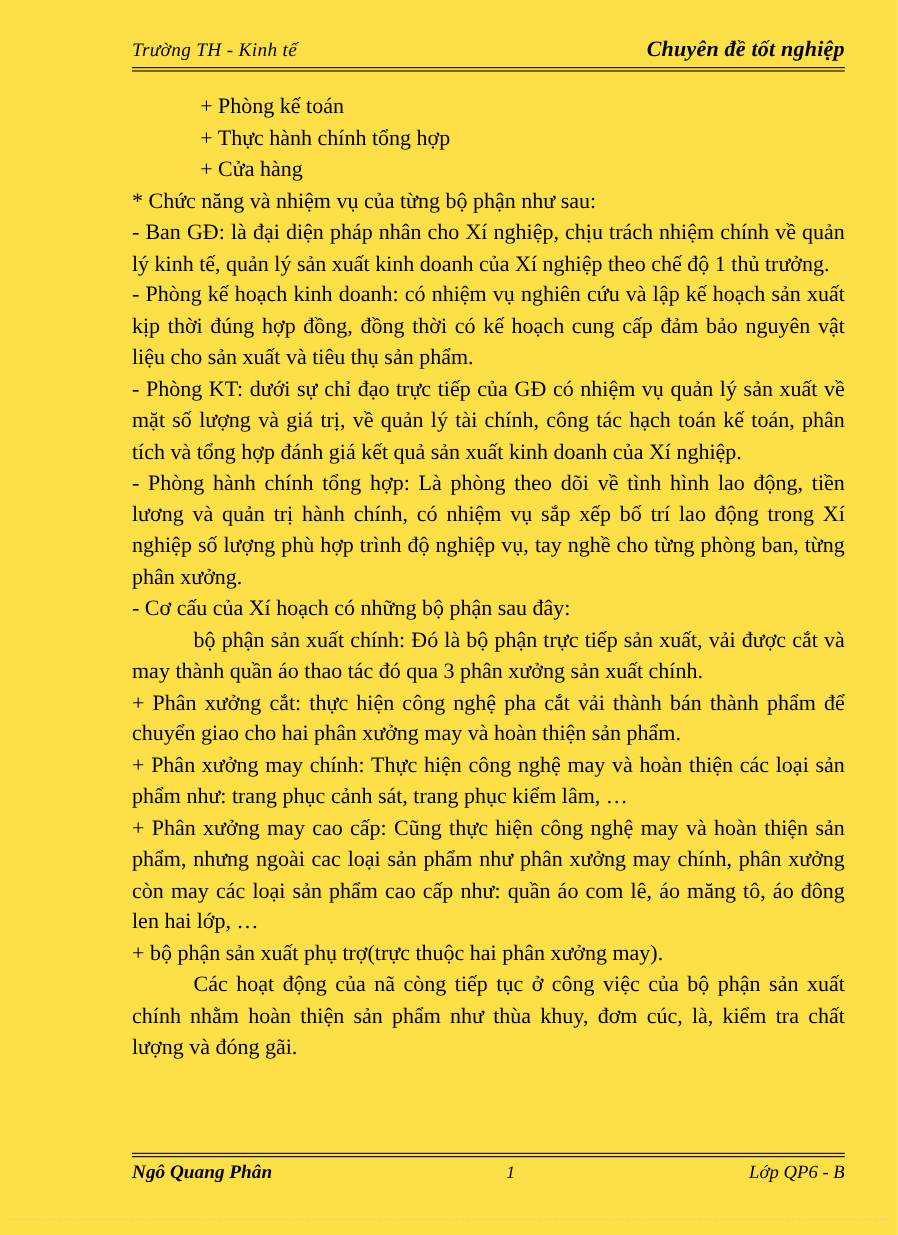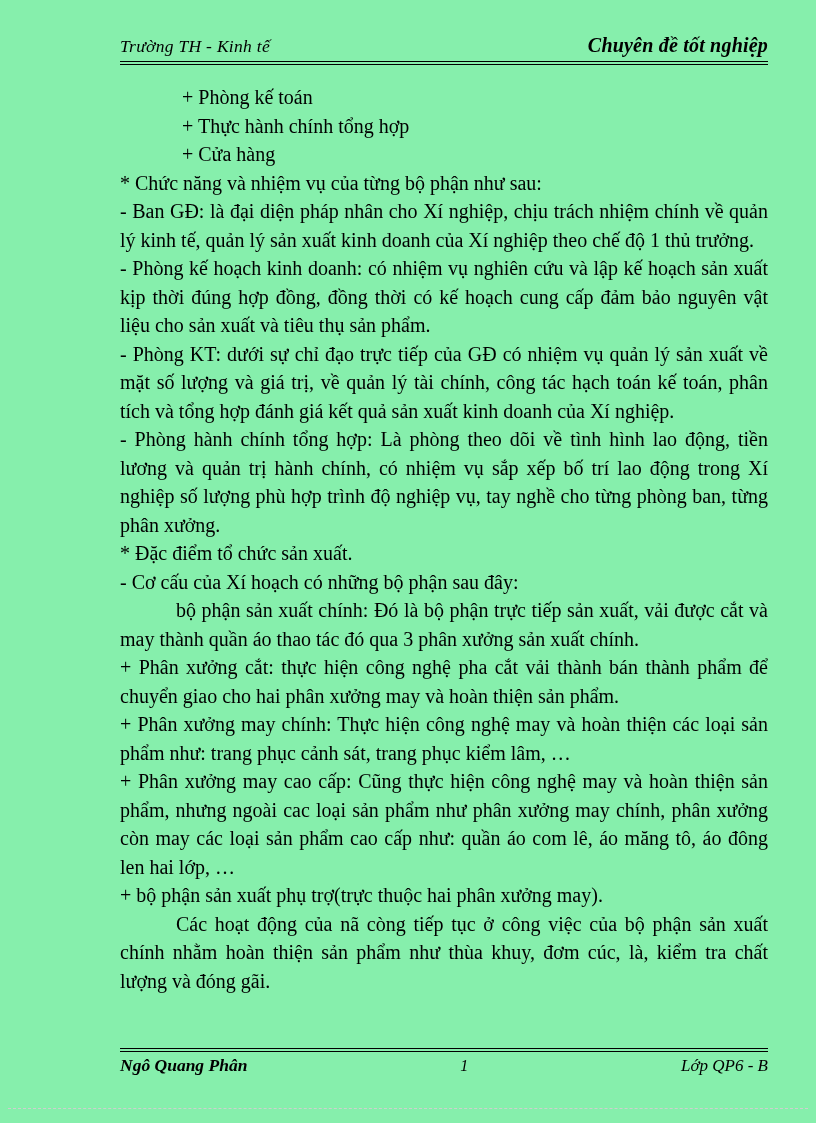--- a/index.html
+++ b/index.html
@@ -14,21 +14,21 @@
     color: #000000;
     position: relative;
     overflow: hidden;
   }
   .page {
     position: absolute;
     left: 0;
     top: 0;
     width: 816px;
     height: 1123px;
-    background: #86efac;
+    background: #fde047;
   }
   .content {
     position: absolute;
     left: 120px;
     top: 34px;
     width: 648px;
   }
   
   .header {
     position: relative;
@@ -131,21 +131,20 @@
 
     <div class="body-text">
       <p class="p indent-1 nojustify">+ Phòng kế toán</p>
       <p class="p indent-1 nojustify">+ Thực hành chính tổng hợp</p>
       <p class="p indent-1 nojustify">+ Cửa hàng</p>
       <p class="p nojustify">* Chức năng và nhiệm vụ của từng bộ phận như sau:</p>
       <p class="p">- Ban GĐ: là đại diện pháp nhân cho Xí nghiệp, chịu trách nhiệm chính về quản lý kinh tế, quản lý sản xuất kinh doanh của Xí nghiệp theo chế độ 1 thủ trưởng.</p>
       <p class="p">- Phòng kế hoạch kinh doanh: có nhiệm vụ nghiên cứu và lập kế hoạch sản xuất kịp thời đúng hợp đồng, đồng thời có kế hoạch cung cấp đảm bảo nguyên vật liệu cho sản xuất và tiêu thụ sản phẩm.</p>
       <p class="p">- Phòng KT: dưới sự chỉ đạo trực tiếp của GĐ có nhiệm vụ quản lý sản xuất về mặt số lượng và giá trị, về quản lý tài chính, công tác hạch toán kế toán, phân tích và tổng hợp đánh giá kết quả sản xuất kinh doanh của Xí nghiệp.</p>
       <p class="p">- Phòng hành chính tổng hợp: Là phòng theo dõi về tình hình lao động, tiền lương và quản trị hành chính, có nhiệm vụ sắp xếp bố trí lao động trong Xí nghiệp số lượng phù hợp trình độ nghiệp vụ, tay nghề cho từng phòng ban, từng phân xưởng.</p>
-      <p class="p nojustify">* Đặc điểm tổ chức sản xuất.</p>
       <p class="p nojustify">- Cơ cấu của Xí hoạch có những bộ phận sau đây:</p>
       <p class="p indent-2">bộ phận sản xuất chính: Đó là bộ phận trực tiếp sản xuất, vải được cắt và may thành quần áo thao tác đó qua 3 phân xưởng sản xuất chính.</p>
       <p class="p">+ Phân xưởng cắt: thực hiện công nghệ pha cắt vải thành bán thành phẩm để chuyển giao cho hai phân xưởng may và hoàn thiện sản phẩm.</p>
       <p class="p">+ Phân xưởng may chính: Thực hiện công nghệ may và hoàn thiện các loại sản phẩm như: trang phục cảnh sát, trang phục kiểm lâm, …</p>
       <p class="p">+ Phân xưởng may cao cấp: Cũng thực hiện công nghệ may và hoàn thiện sản phẩm, nhưng ngoài cac loại sản phẩm như phân xưởng may chính, phân xưởng còn may các loại sản phẩm cao cấp như: quần áo com lê, áo măng tô, áo đông len hai lớp, …</p>
       <p class="p nojustify">+ bộ phận sản xuất phụ trợ(trực thuộc hai phân xưởng may).</p>
       <p class="p indent-2">Các hoạt động của nã còng tiếp tục ở công việc của bộ phận sản xuất chính nhằm hoàn thiện sản phẩm như thùa khuy, đơm cúc, là, kiểm tra chất lượng và đóng gãi.</p>
     </div>
 
   </div>

